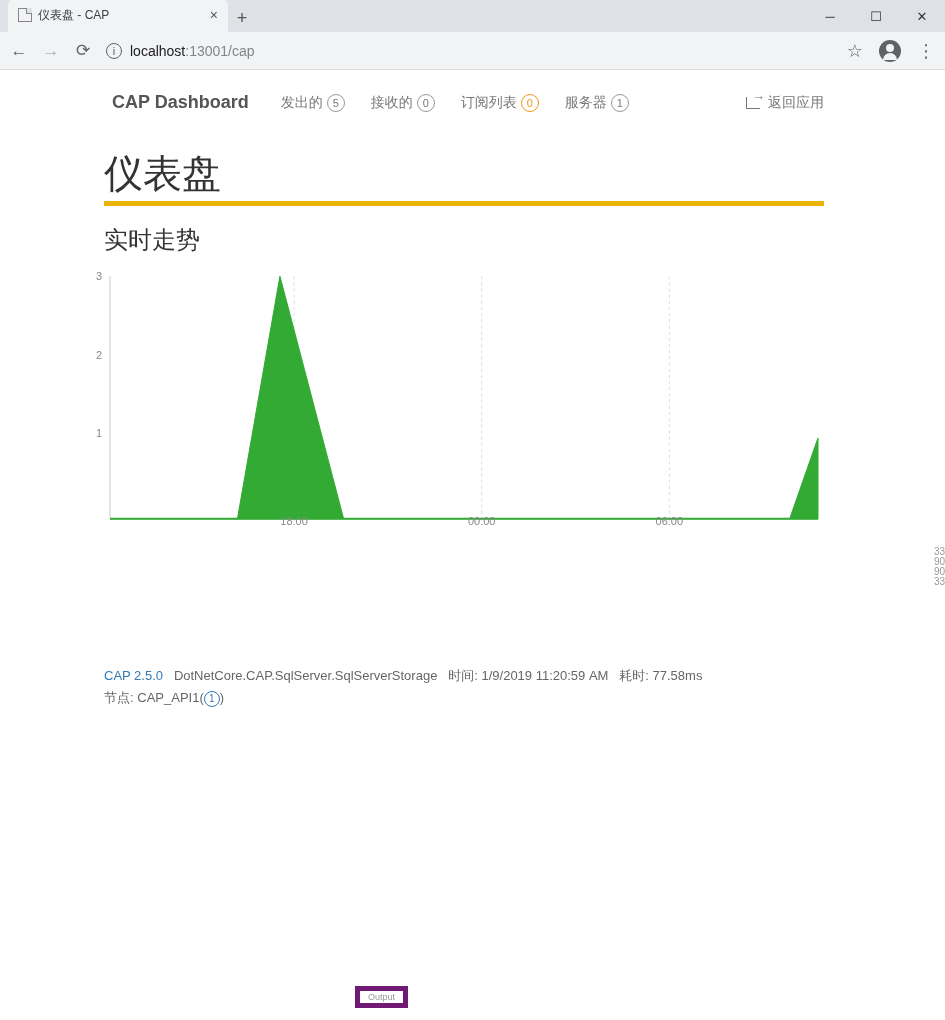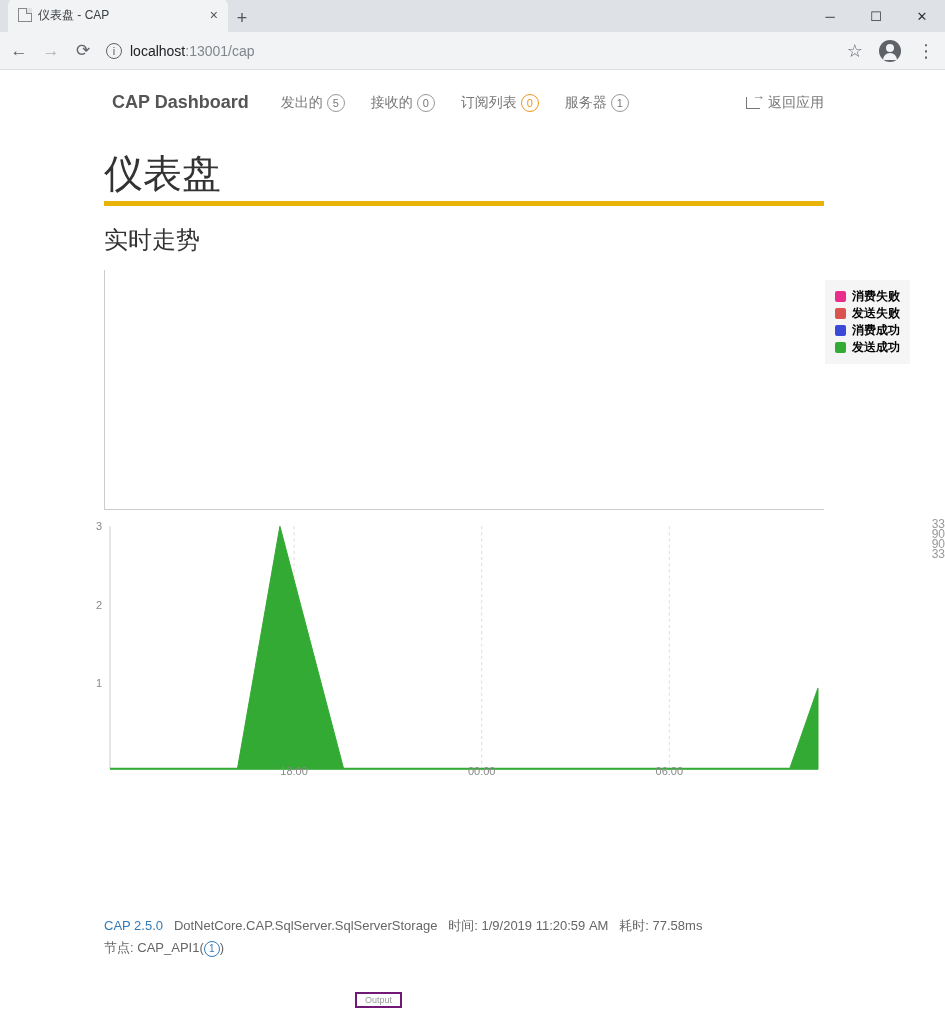--- a/index.html
+++ b/index.html
@@ -54,22 +54,22 @@
 
 .chart2-box { position:relative; height: 255px; margin-top: 10px; }
 .chart2-box svg { width:100%; height:100%; }
 .ylabel { position:absolute; left:-8px; font-size:11px; color:#888; transform:translateY(-50%); }
 .xlabel { position:absolute; bottom:-2px; font-size:11px; color:#888; transform:translateX(-50%); }
 
 .footer { margin-top: 140px; font-size:13px; color:#666; line-height:22px; }
 .footer a { color:#337ab7; text-decoration:none; }
 .footer .nodebadge { display:inline-flex; min-width:16px; height:16px; border:1px solid #337ab7; border-radius:8px; align-items:center; justify-content:center; font-size:10px; color:#337ab7; padding:0 3px; }
 
-.bg-snippet { position:absolute; right:0; top:449px; font-size:12px; color:#999; line-height:10px; text-align:right; }
-.bg-bottom { position:absolute; left:355px; bottom:0; font-size:9px; color:#999; border:2px solid #701a75; padding:1px 8px; }
+.bg-snippet { position:absolute; right:0; top:477px; font-size:10px; color:#999; line-height:10px; text-align:right; }
+.bg-bottom { position:absolute; left:355px; bottom:0; font-size:9px; color:#999; border:5px solid #701a75; padding:1px 8px; }
 </style>
 </head>
 <body>
 
 <div class="titlebar">
   <div class="tab">
     <span class="page-icon"></span>
     <span>仪表盘 - CAP</span>
     <span class="close">×</span>
   </div>
@@ -122,40 +122,20 @@
       </span>
       <span class="nav-item nav-right">
         <span class="share-icon"></span>
         <span>返回应用</span>
       </span>
     </div>
 
     <h1>仪表盘</h1>
 
     <h3>实时走势</h3>
-    <div class="chart1-box">
-      <div class="legend" id="legend">
-          <div class="legend-row">
-            <span class="sw" style="background: rgb(232, 45, 139);"></span>
-            <span>消费失败</span>
-          </div>
-          <div class="legend-row">
-            <span class="sw" style="background: rgb(217, 83, 79);"></span>
-            <span>发送失败</span>
-          </div>
-          <div class="legend-row">
-            <span class="sw" style="background: rgb(59, 73, 214);"></span>
-            <span>消费成功</span>
-          </div>
-          <div class="legend-row">
-            <span class="sw" style="background: rgb(51, 170, 51);"></span>
-            <span>发送成功</span>
-          </div>
-        </div>
-    </div>
 
     <div class="chart2-box" id="chart2"><span class="ylabel" style="top: 163.333px;">1</span><span class="ylabel" style="top: 84.6667px;">2</span><span class="ylabel" style="top: 6px;">3</span><span class="xlabel" style="left: 190.08px;">18:00</span><span class="xlabel" style="left: 377.7px;">00:00</span><span class="xlabel" style="left: 565.32px;">06:00</span><svg viewBox="0 0 720 248" preserveAspectRatio="none">
           <line x1="190.08" y1="6" x2="190.08" y2="242" stroke="#ddd" stroke-dasharray="3,3"></line>
           <line x1="377.7" y1="6" x2="377.7" y2="242" stroke="#ddd" stroke-dasharray="3,3"></line>
           <line x1="565.32" y1="6" x2="565.32" y2="242" stroke="#ddd" stroke-dasharray="3,3"></line>
           <line x1="6" y1="6" x2="6" y2="242" stroke="#ccc"></line>
           <path d="M 6,242 L 6,242 133.44,242 175.92,6 239.64000000000001,242 685.68,242 714,163.33333333333334 L 714,242 Z" fill="#33aa33" stroke="#33aa33" stroke-width="1"></path>
           <line x1="6" y1="242" x2="714" y2="242" stroke="#33aa33" stroke-width="2"></line>
         </svg></div>
 

